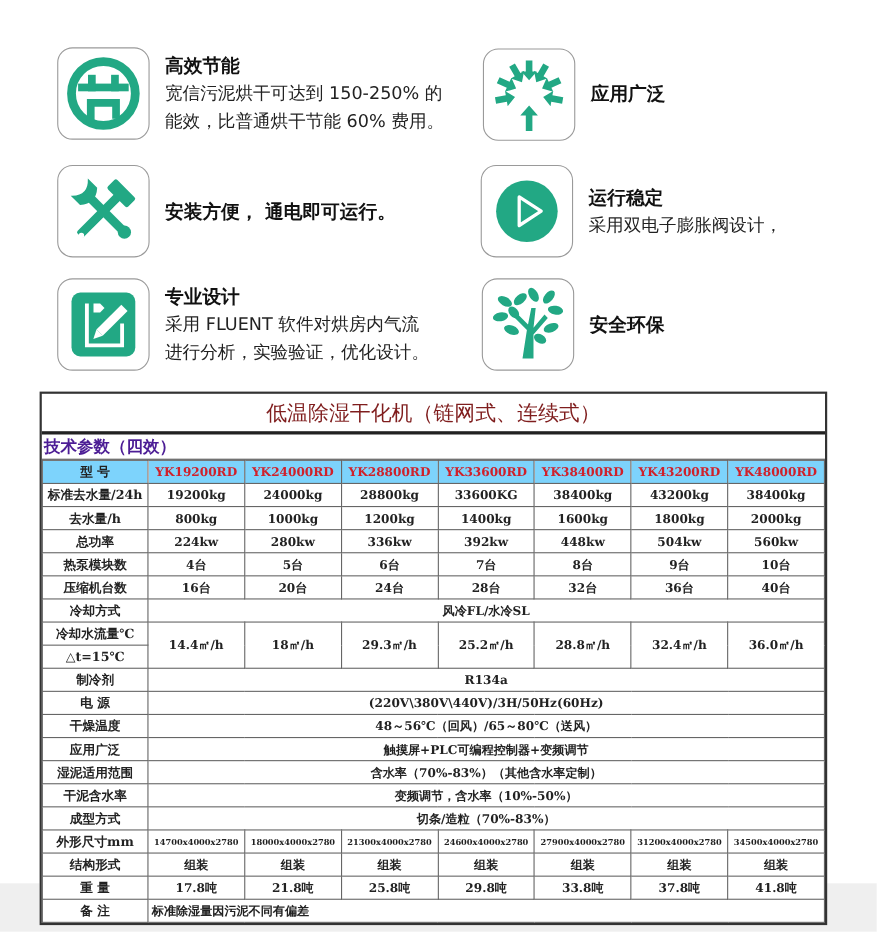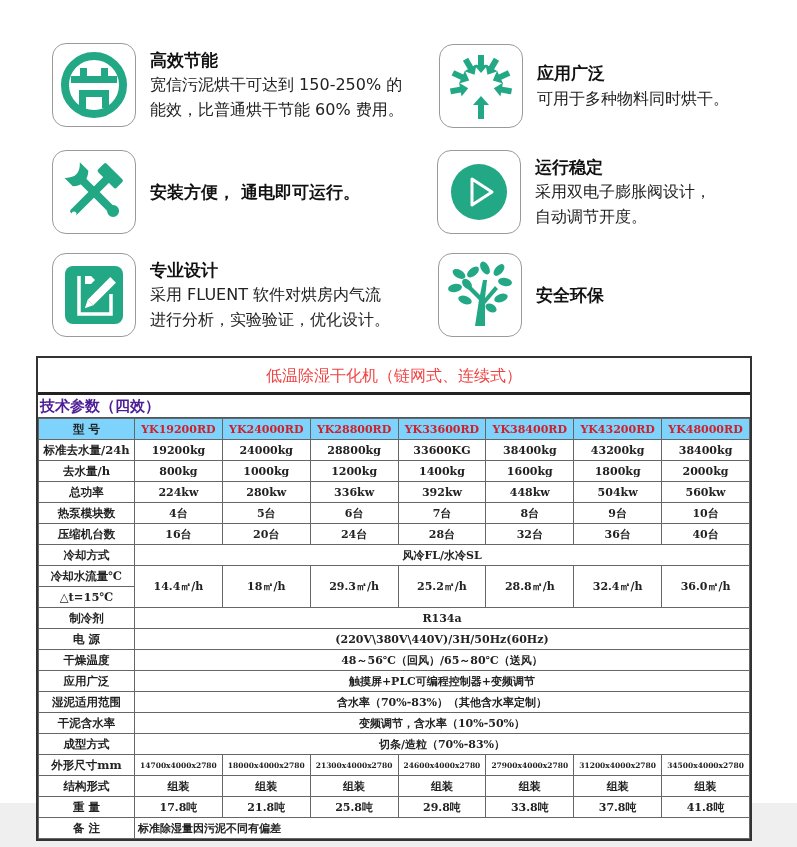--- a/index.html
+++ b/index.html
@@ -7,21 +7,21 @@
   .bottom-strip{position:absolute;left:0;top:803px;width:797px;height:44px;background:#efefef;}
   .feature{position:absolute;display:flex;align-items:center;}
   .icon-box{width:84px;height:84px;border:1px solid #9a9a9a;border-radius:14px;background:#fff;display:flex;align-items:center;justify-content:center;box-sizing:border-box;flex:0 0 auto;}
   .icon-box svg{display:block;}
   .ftext{margin-left:14px;color:#111;}
   .ftitle{font-size:17px;font-weight:bold;line-height:24px;}
   .fdesc{font-size:16px;line-height:25px;color:#222;}
   .fsingle{font-size:17px;font-weight:bold;}
 
   .spec{position:absolute;left:36px;top:356px;width:716px;border:2px solid #333;background:#fff;box-sizing:border-box;font-family:"DejaVu Serif",serif;}
-  .spec .title{height:34px;border-bottom:3px solid #222;text-align:center;font-size:16px;line-height:36px;color:#ef4444;}
+  .spec .title{height:34px;border-bottom:3px solid #222;text-align:center;font-size:19px;line-height:36px;color:#7f1d1d;}
   .spec .subtitle{height:22px;font-size:15px;font-weight:bold;line-height:22px;padding-left:2px;color:#4c1d95;border-bottom:1px solid #555;}
   table{border-collapse:collapse;width:100%;table-layout:fixed;}
   td{border:1px solid #666;text-align:center;font-size:11px;font-weight:bold;color:#222;height:20px;padding:0;white-space:nowrap;overflow:hidden;}
   td.lbl{font-size:11.5px;}
   tr.hdr td{background:#7dd3fc;}
   tr.hdr td.model{color:#d0202a;}
   td.small{font-size:7.5px;}
   td.left{text-align:left;padding-left:3px;}
 </style>
 </head>
@@ -68,21 +68,20 @@
             <polygon points="32,4 38,4 38,14 42,14 35,22 28,14 32,14"></polygon>
           </g>
         <g transform="rotate(100 35 35)">
             <polygon points="32,4 38,4 38,14 42,14 35,22 28,14 32,14"></polygon>
           </g>
       </g>
     </svg>
   </div>
   <div class="ftext">
     <div class="ftitle">应用广泛</div>
-    <div class="fdesc">可用于多种物料同时烘干。</div>
   </div>
 </div>
 
 <div class="feature" style="left:52px;top:150px;">
   <div class="icon-box">
     <svg width="70" height="70" viewBox="0 0 70 70">
       <g fill="#22a884">
         <g transform="rotate(45 35 35)">
           <rect x="31" y="14" width="8" height="52" rx="2"></rect>
           <rect x="22" y="6" width="26" height="12" rx="2"></rect>
@@ -104,21 +103,20 @@
 <div class="feature" style="left:437px;top:150px;">
   <div class="icon-box">
     <svg width="70" height="70" viewBox="0 0 70 70">
       <circle cx="35" cy="35" r="28" fill="#22a884"></circle>
       <polygon points="28,22 48,35 28,48" fill="none" stroke="#fff" stroke-width="3" stroke-linejoin="round"></polygon>
     </svg>
   </div>
   <div class="ftext">
     <div class="ftitle">运行稳定</div>
     <div class="fdesc">采用双电子膨胀阀设计，</div>
-    <div class="fdesc">自动调节开度。</div>
   </div>
 </div>
 
 <div class="feature" style="left:52px;top:253px;">
   <div class="icon-box">
     <svg width="70" height="70" viewBox="0 0 70 70">
       <rect x="6" y="6" width="58" height="58" rx="8" fill="#22a884"></rect>
       <path d="M20 16 V54 H52 V34" fill="none" stroke="#fff" stroke-width="3.5"></path>
       <path d="M26 16 H32 L36 20 L32 24 H26 Z" fill="#fff"></path>
       <g transform="rotate(45 40 34)">

